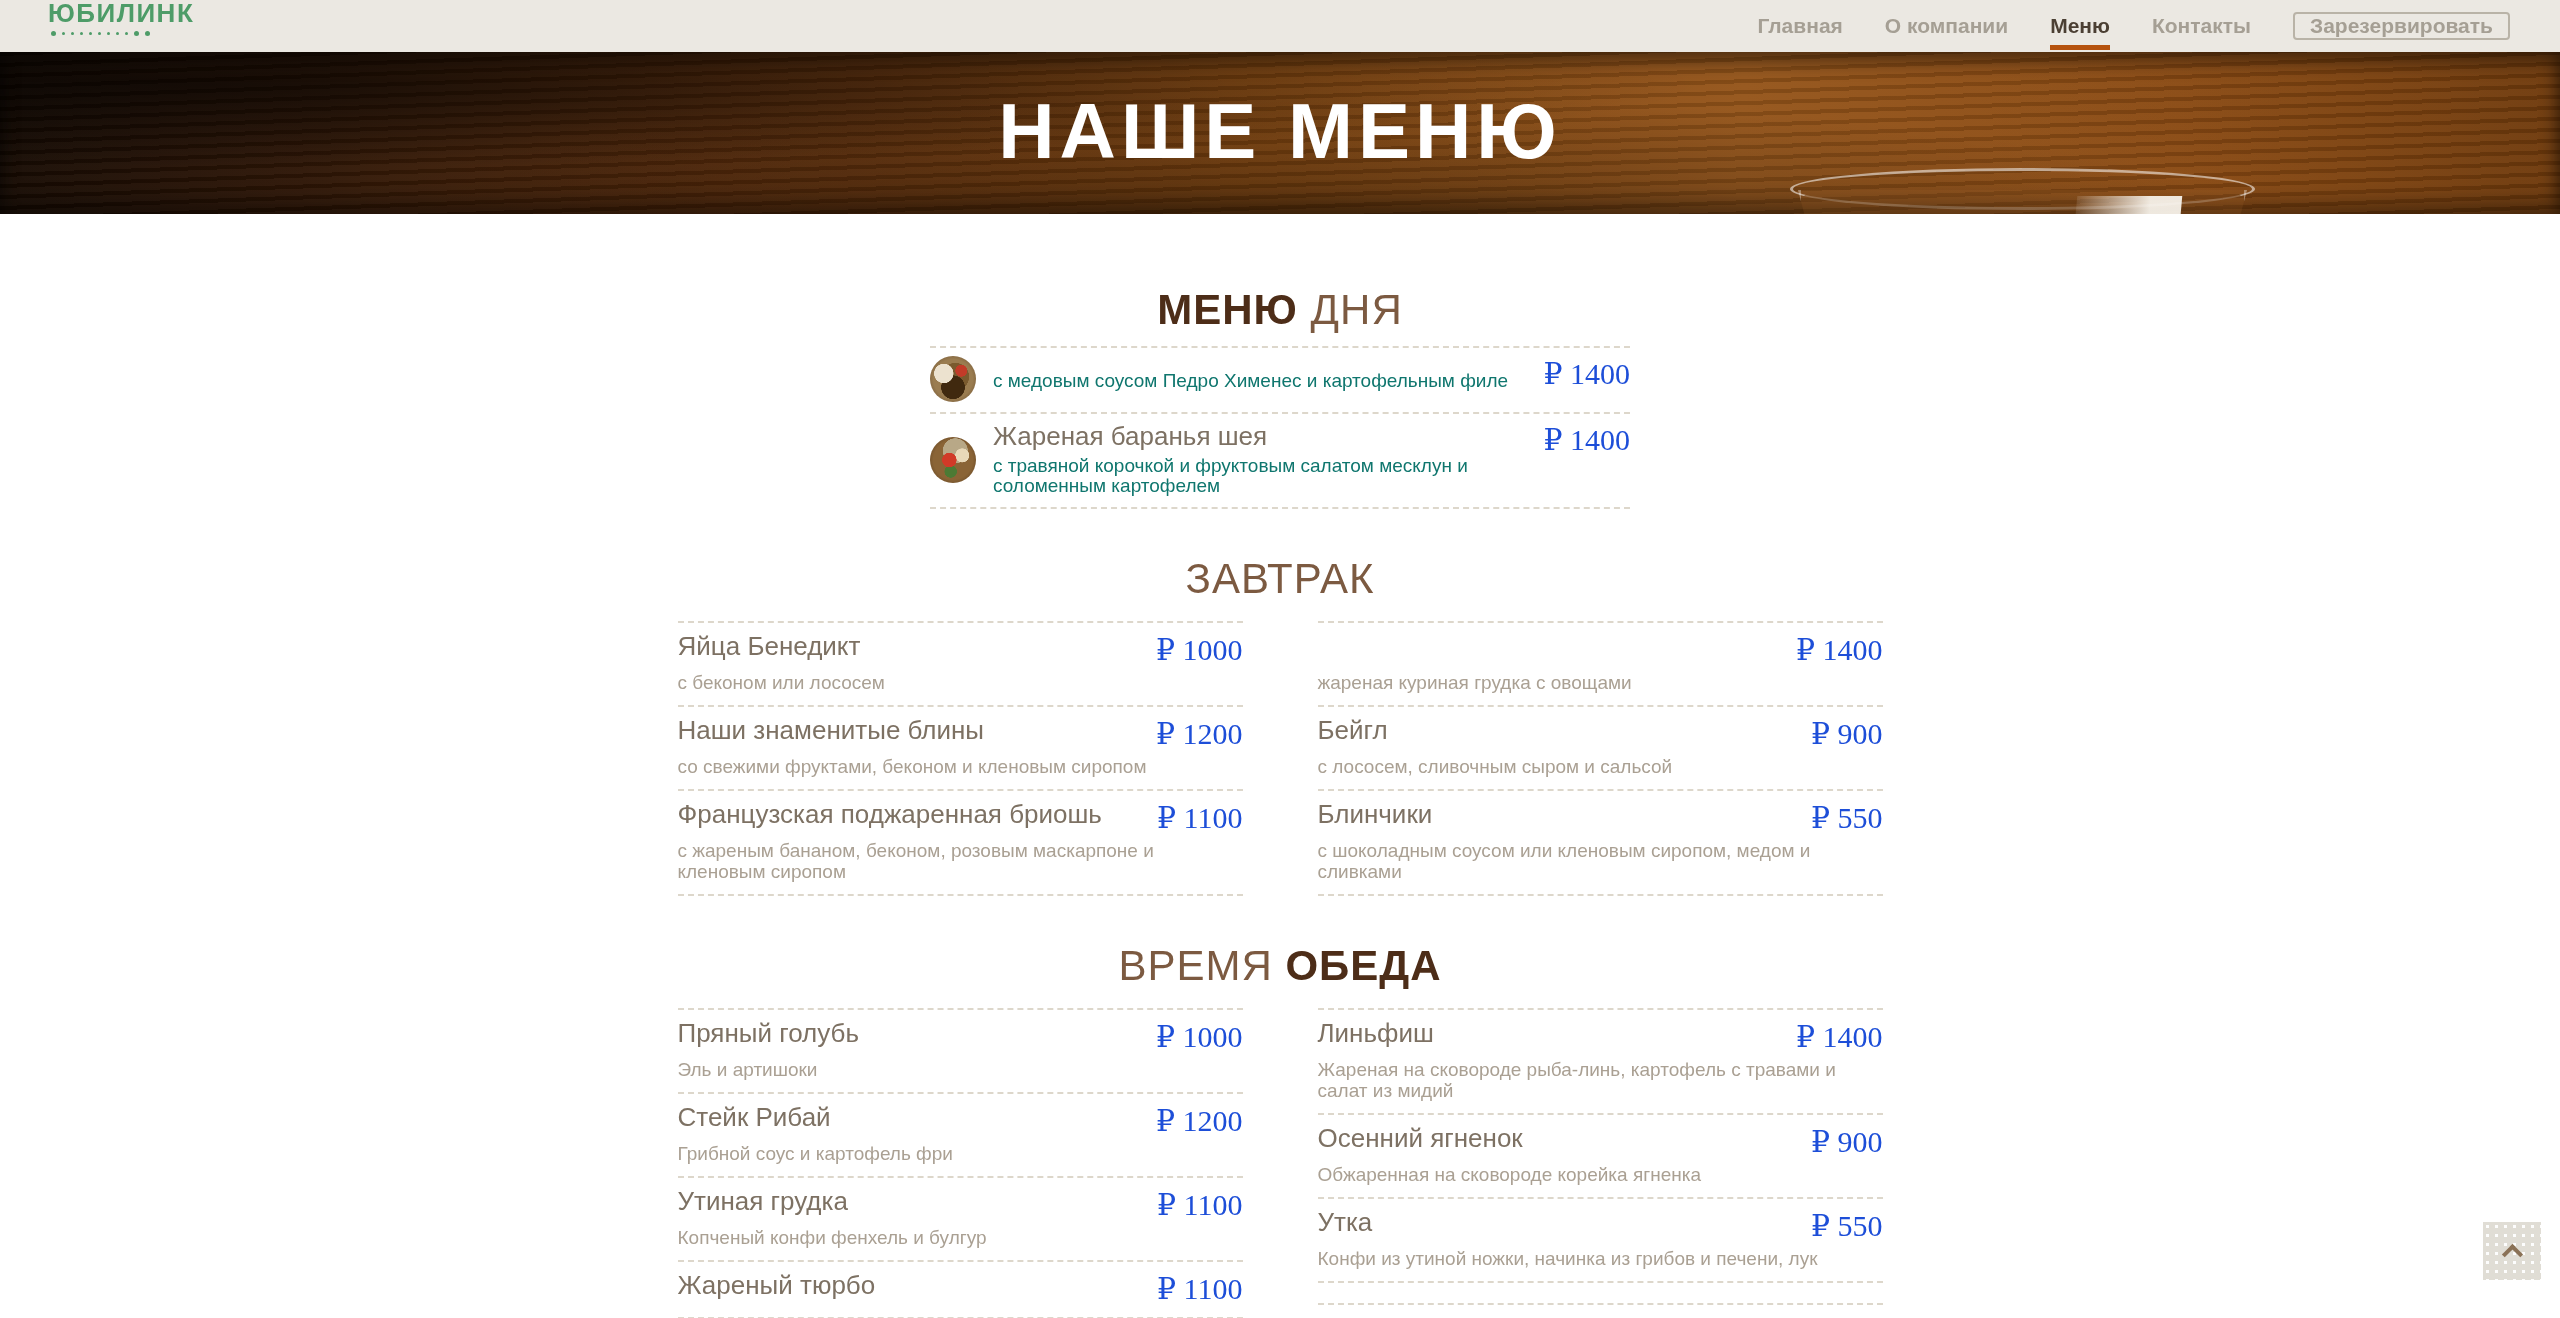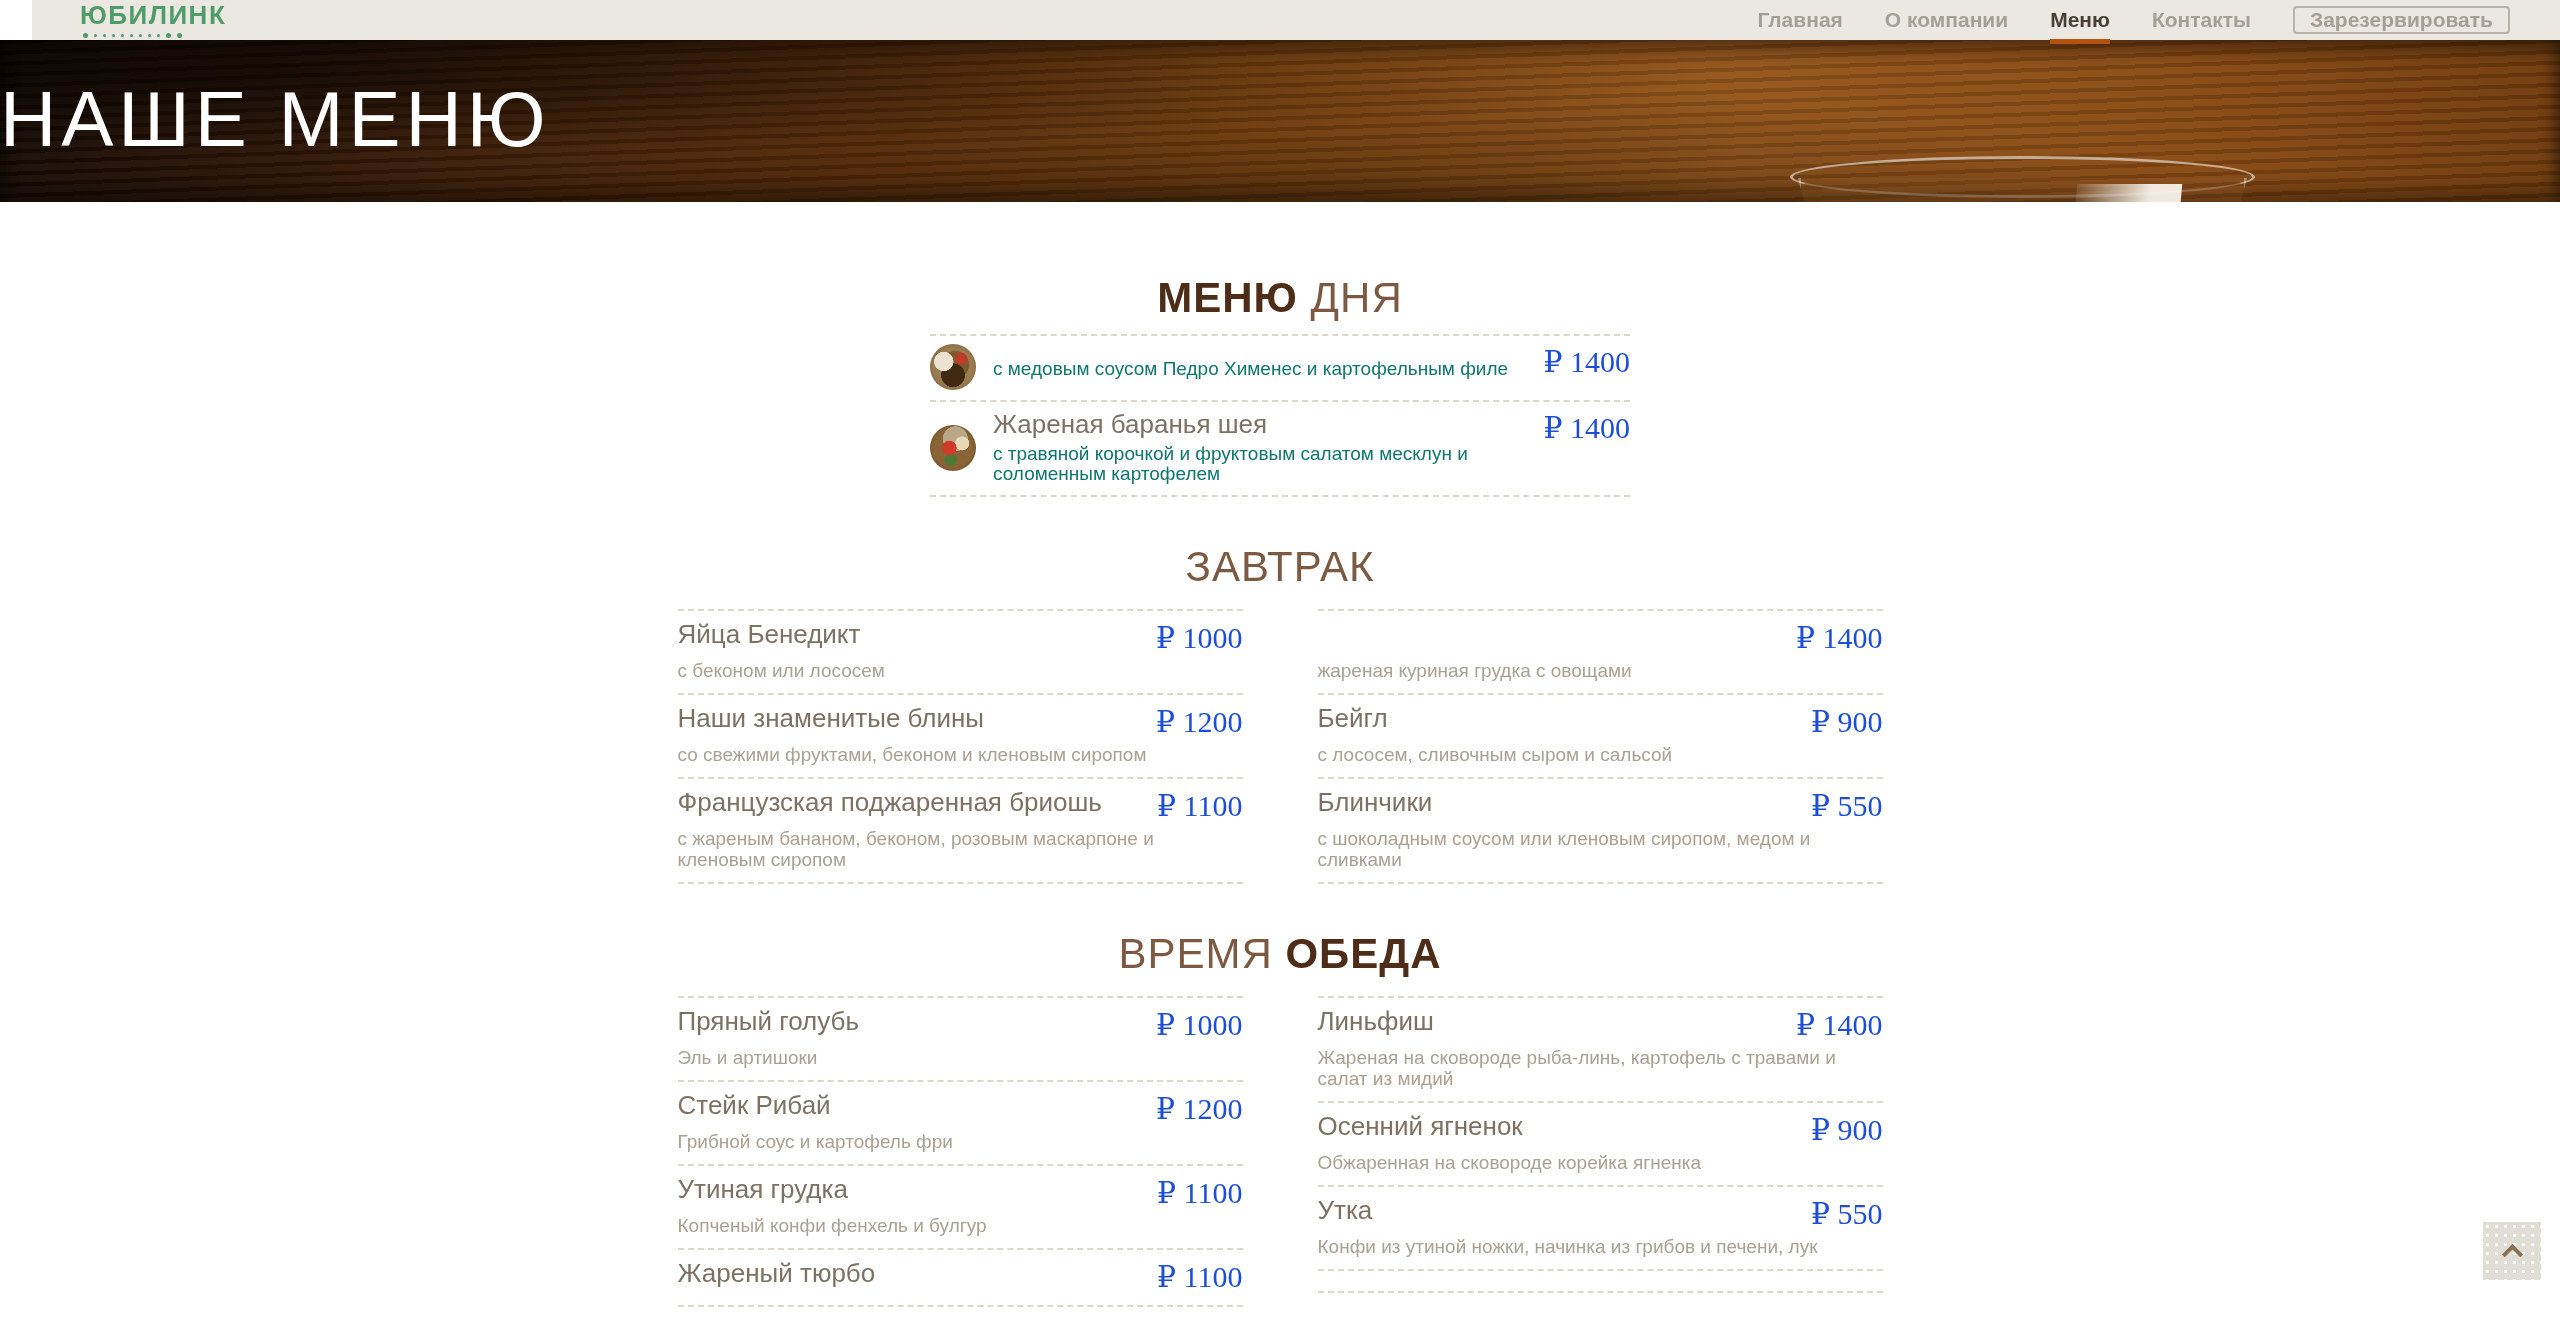--- a/index.html
+++ b/index.html
@@ -1,21 +1,21 @@
 <!DOCTYPE html>
 <html lang="ru"><head>
 <meta charset="utf-8">
 <style>
   * { margin:0; padding:0; box-sizing:border-box; }
   html,body { width:2560px; height:1318px; overflow:hidden; background:#fff;
     font-family:"Liberation Sans","DejaVu Sans",sans-serif; }
 
   
-  .header { height:40px; background:#ebe8e2; display:flex; align-items:center;
-    padding:0 50px 0 48px; position:relative; z-index:5;margin-left:32px; }
+  .header { height:52px; background:#ebe8e2; display:flex; 
+    padding:0 50px 0 48px; position:relative; z-index:5; }
   .logo-block { display:flex; flex-direction:column; cursor:pointer; }
   .logo { font-size:26px; font-weight:bold; color:#4e9c68; letter-spacing:1.5px; line-height:1; }
   .logo-dots { display:flex; align-items:center; gap:6px; margin-top:5px; padding-left:3px; }
   .logo-dots i { width:3px; height:3px; border-radius:50%; background:#4e9c68; }
   .logo-dots i.big { width:5px; height:5px; }
   .nav { margin-left:auto; display:flex; align-items:center; }
   .nav-item { font-size:21px; font-weight:bold; color:#a59f94; cursor:pointer;
     height:48px; line-height:48px; position:relative; margin-left:42px; }
   .nav-item.active { color:#4b3f33; }
   .nav-item.active::after { content:""; position:absolute; left:0; right:0; bottom:0;
@@ -26,21 +26,21 @@
 
   
   .hero { position:relative; height:162px; overflow:hidden;
     background:
       radial-gradient(ellipse at 8% 20%, rgba(0,0,0,0.55), transparent 45%),
       radial-gradient(ellipse at 50% 115%, rgba(0,0,0,0.35), transparent 55%),
       repeating-linear-gradient(178deg, rgba(0,0,0,0.12) 0 4px, rgba(255,255,255,0.03) 4px 11px),
       linear-gradient(92deg,#170b03 0%,#2e1606 12%,#54290a 28%,#7d430f 48%,#95551a 68%,#8a4a13 85%,#6f3a0c 100%);
     box-shadow: inset 0 10px 18px rgba(0,0,0,0.45), inset 0 -12px 20px rgba(0,0,0,0.35); }
   .hero-title { position:absolute; left:0; right:0; top:50%; transform:translateY(-52%);
-    color:#ffffff; font-size:78px; font-weight:400; letter-spacing:5px; }
+    text-align:center; color:#ffffff; font-size:78px; font-weight:700; letter-spacing:5px; }
   .glass { position:absolute; right:305px; top:116px; width:465px; height:60px; }
   .glass-rim { position:absolute; top:0; left:0; right:0; height:42px; border-radius:50%;
     border:3px solid rgba(255,255,255,0.55); border-bottom-color:rgba(255,255,255,0.2); }
   .glass-body { position:absolute; top:22px; left:8px; right:8px; height:120px;
     background:rgba(160,100,45,0.18);
     clip-path:polygon(0 0,100% 0,93% 100%,7% 100%);
     border-left:3px solid rgba(255,255,255,0.35); border-right:3px solid rgba(255,255,255,0.35); }
   .glass-hl { position:absolute; top:28px; right:78px; width:105px; height:120px;
     background:linear-gradient(90deg,rgba(255,255,255,0.1),rgba(250,247,240,0.92) 70%);
     transform:skewX(-5deg); }

